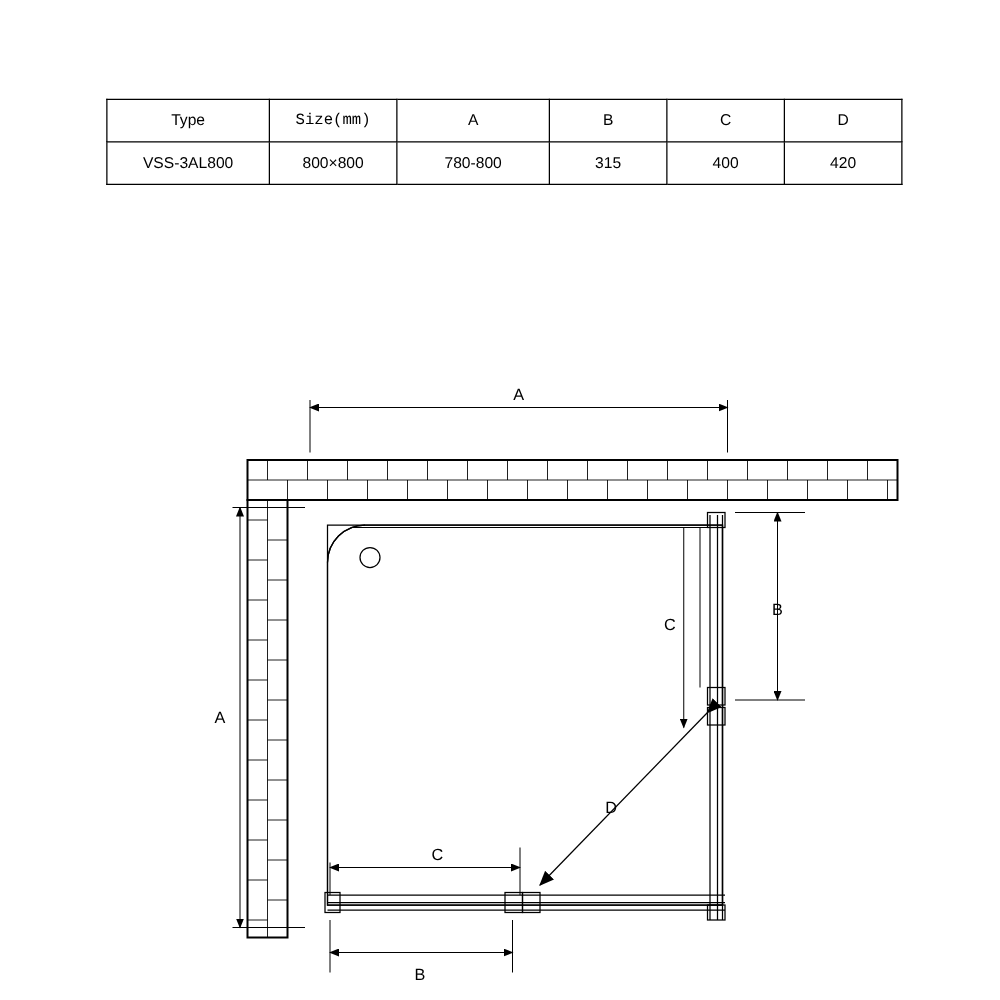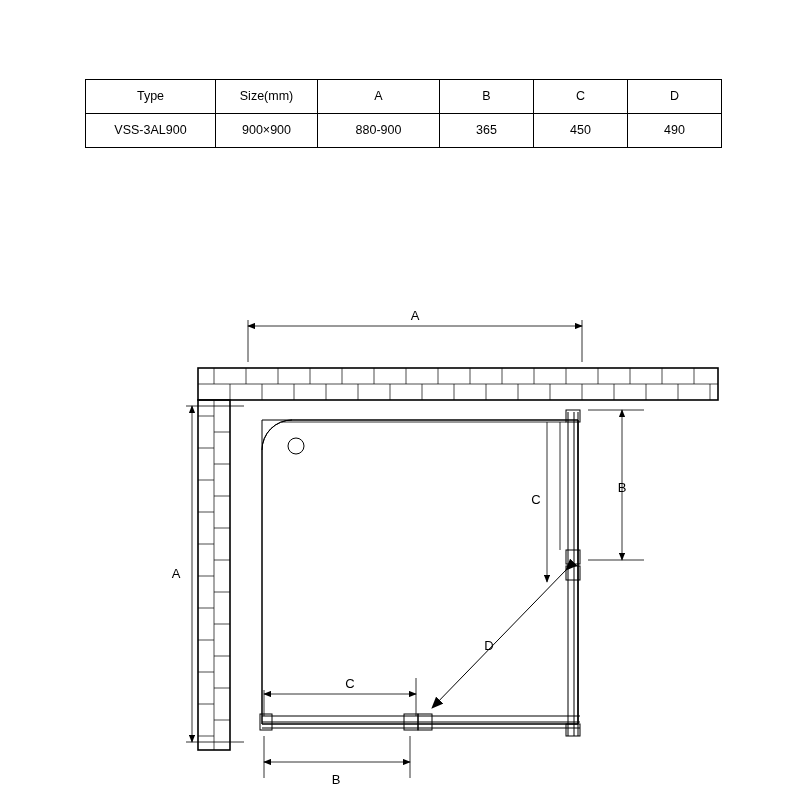--- a/index.html
+++ b/index.html
@@ -38,21 +38,21 @@
     text-align: center;
     height: 33px;
     padding: 0;
     line-height: 33px;
     white-space: nowrap;
   }
   .spec-table th {
     font-weight: normal;
   }
   .col-type   { width: 129px; }
-  .col-size   { width: 101px; }
+  .col-size   { width: 101px; font-family: Liberation Mono, monospace; }
   .col-a      { width: 121px; }
   .col-b      { width: 93px; }
   .col-c      { width: 93px; }
   .col-d      { width: 93px; }
 
   
   #drawing {
     position: absolute;
     left: 0;
     top: 250px;
@@ -78,26 +78,26 @@
         <th class="col-type">Type</th>
         <th class="col-size">Size(mm)</th>
         <th class="col-a">A</th>
         <th class="col-b">B</th>
         <th class="col-c">C</th>
         <th class="col-d">D</th>
       </tr>
     </thead>
     <tbody>
       <tr>
-        <td>VSS-3AL900</td>
-        <td>900×900</td>
-        <td>880-900</td>
-        <td>365</td>
-        <td>450</td>
-        <td>490</td>
+        <td>VSS-3AL800</td>
+        <td>800×800</td>
+        <td>780-800</td>
+        <td>315</td>
+        <td>400</td>
+        <td>420</td>
       </tr>
     </tbody>
   </table>
 
   <div id="drawing">
     <svg width="800" height="550" viewBox="0 0 800 550" xmlns="http://www.w3.org/2000/svg">
 
       <defs>
         <marker id="arrEnd" markerWidth="10" markerHeight="8" refX="9" refY="4" orient="auto">
           <path d="M0,0 L10,4 L0,8 Z" fill="#000"></path>

